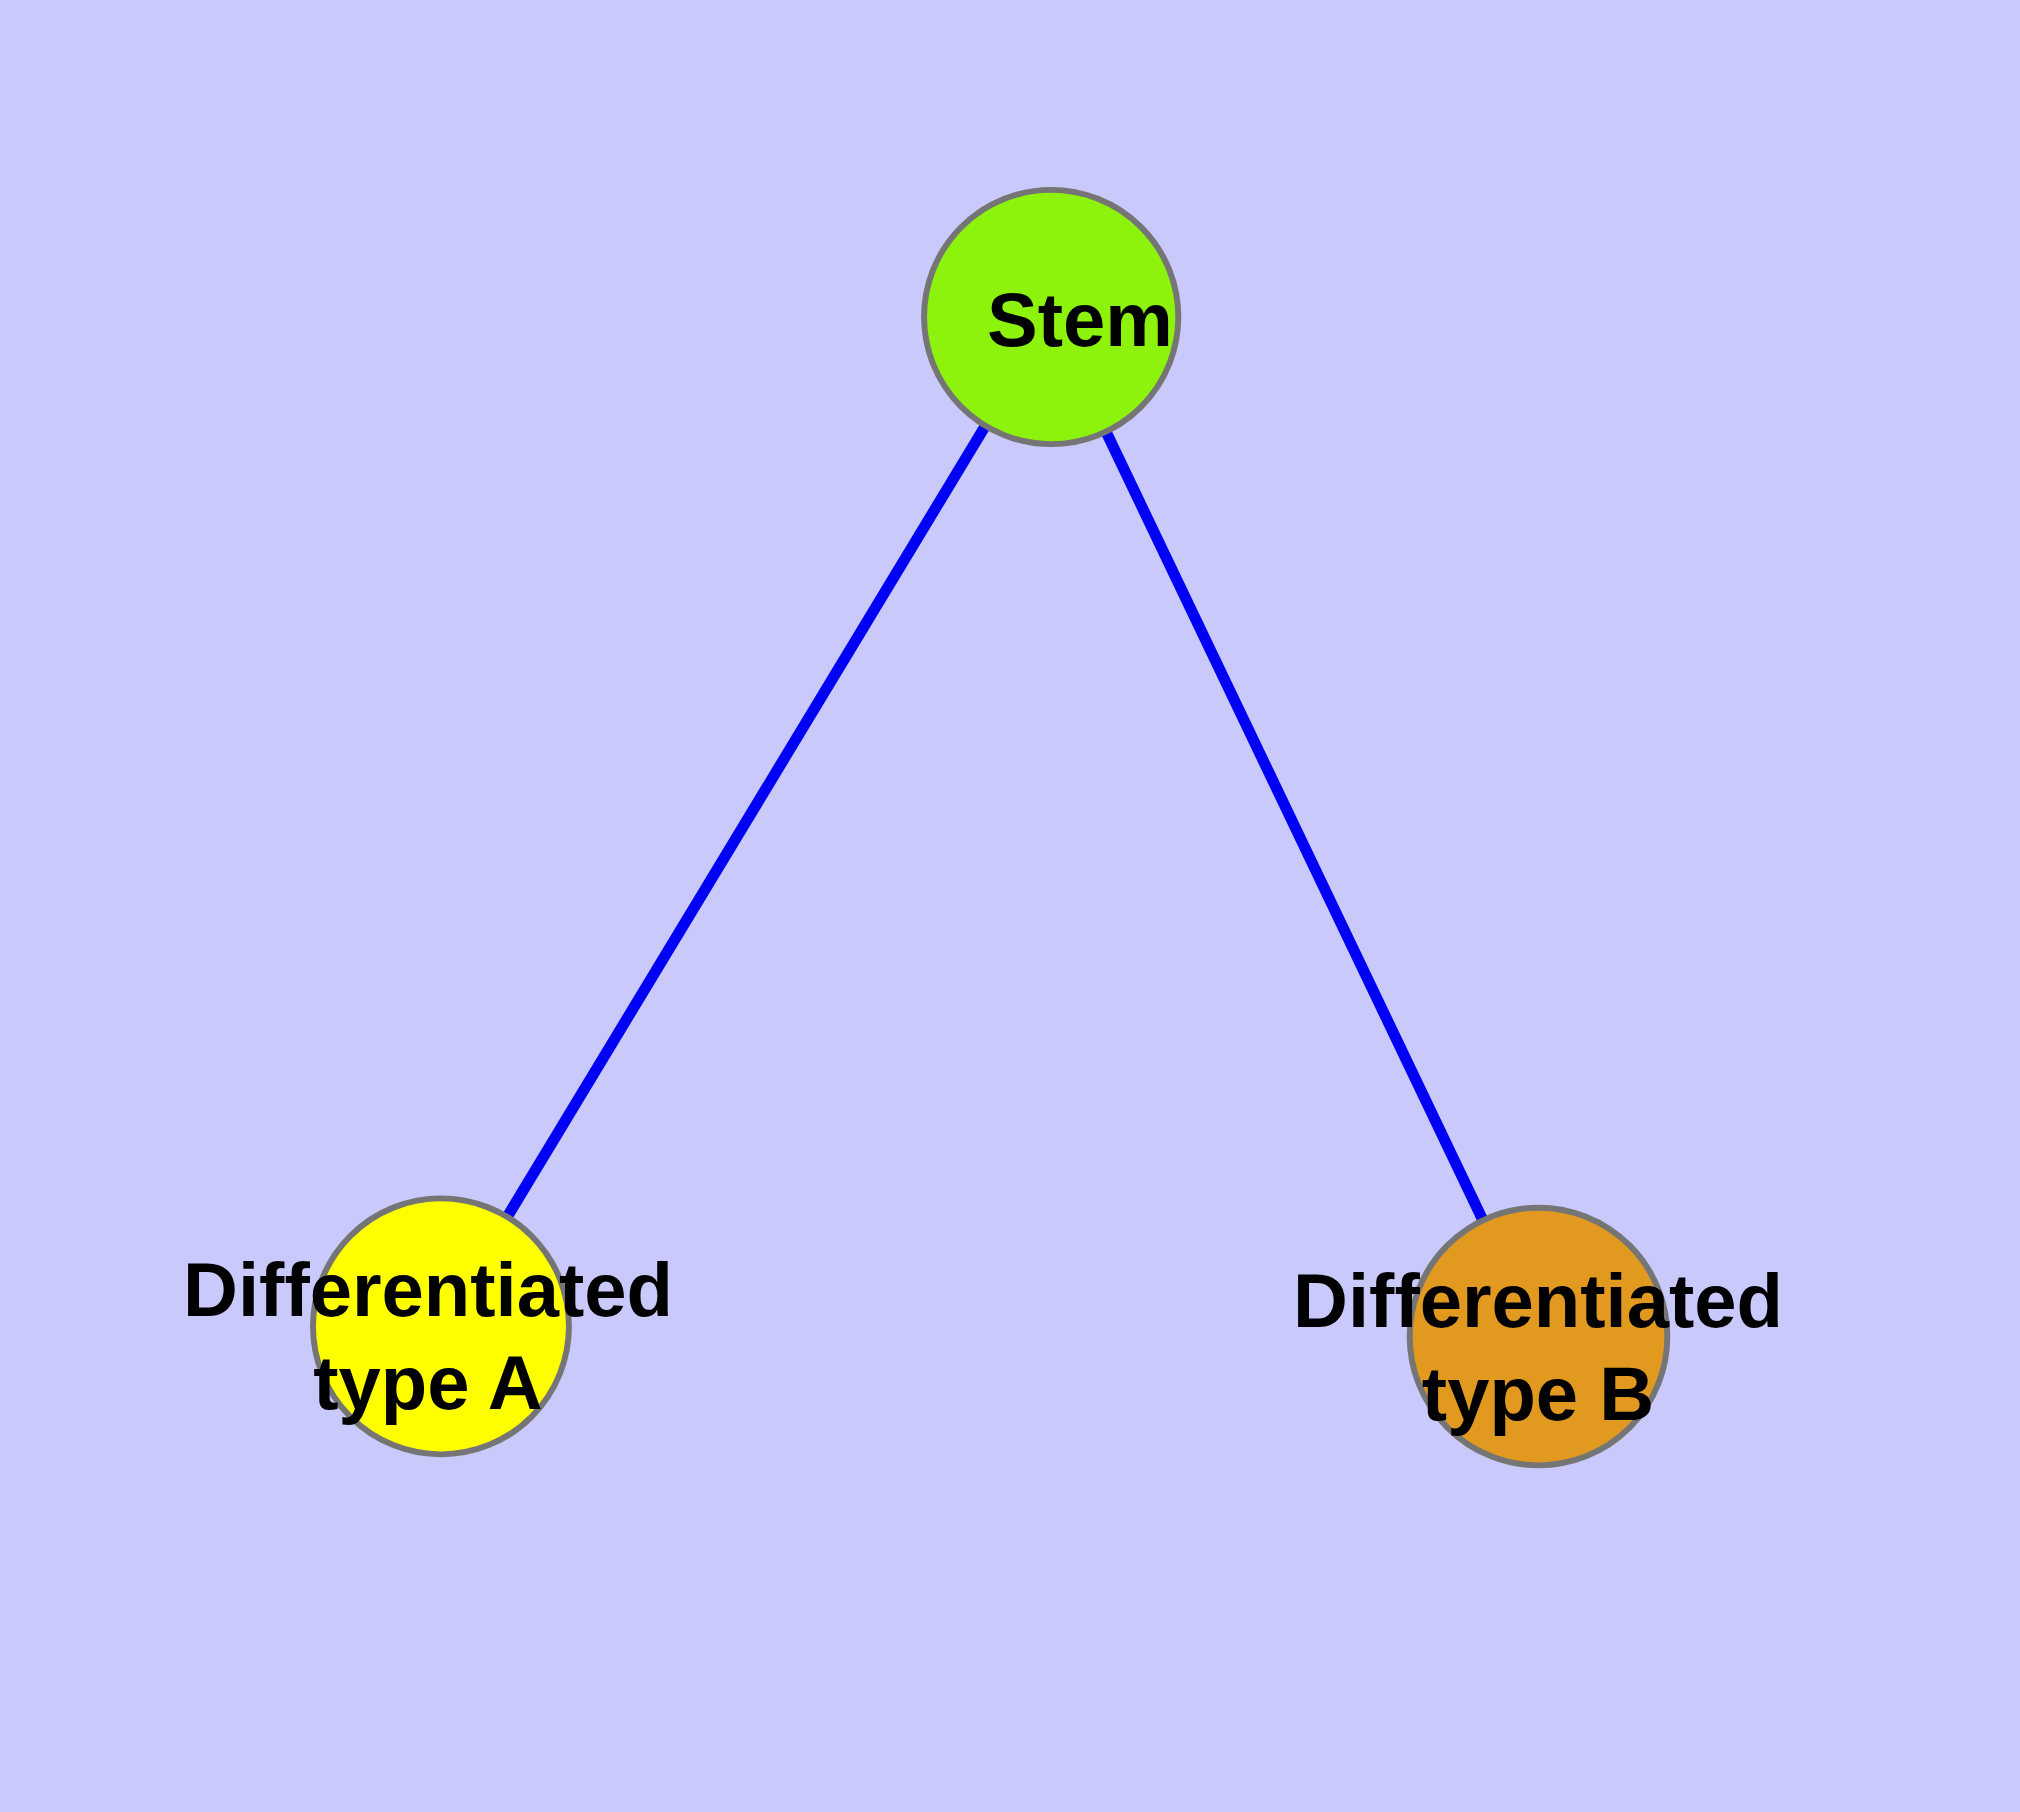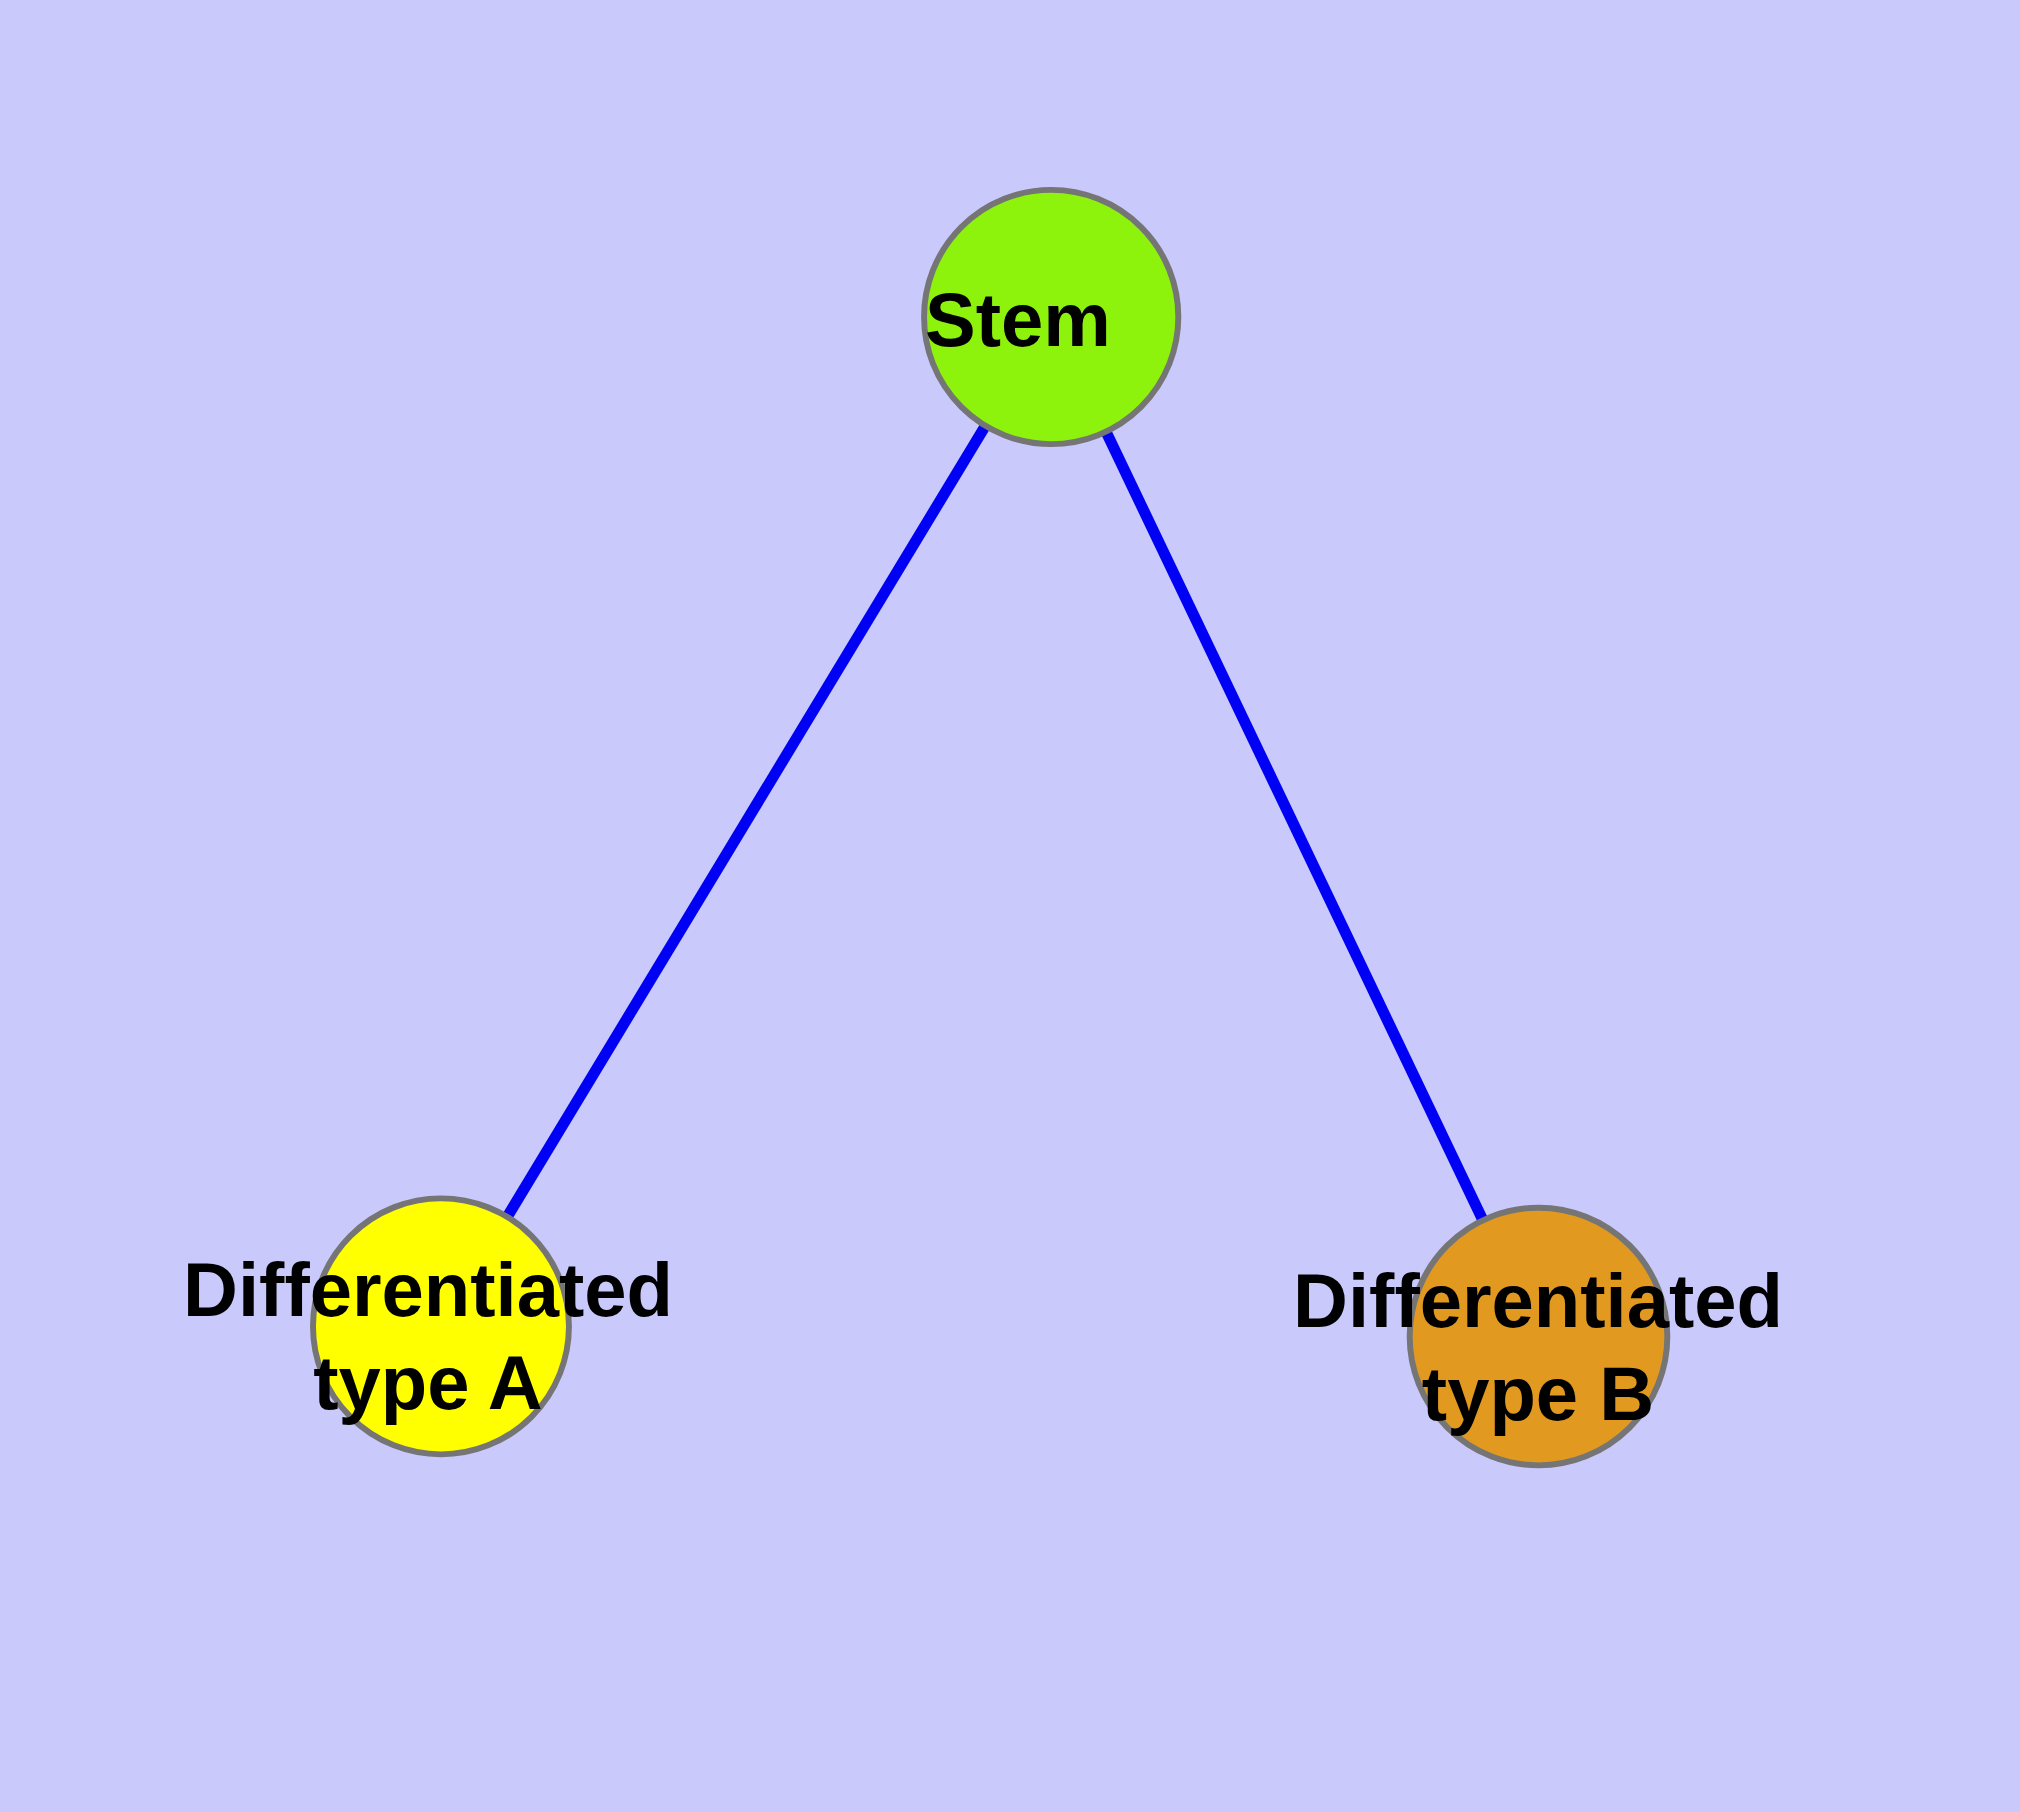--- a/index.html
+++ b/index.html
@@ -30,21 +30,21 @@
     position: absolute;
     transform: translate(-50%, -50%);
     color: #000000;
     font-weight: bold;
     font-size: 76px;
     line-height: 1.22;
     text-align: center;
     white-space: pre-line;
     pointer-events: none;
   }
-  .label-stem   { left: 1018px; top: 320px;  }
+  .label-stem   { left: 1080px; top: 320px;  }
   .label-type-a { left: 428px;  top: 1337px; }
   .label-type-b { left: 1538px; top: 1348px; }
 </style>
 </head>
 <body>
 
 <div class="canvas" style="background-color: rgb(201, 201, 251);">
 
   <svg class="graph-svg" viewBox="0 0 2384 2138" xmlns="http://www.w3.org/2000/svg">
 

